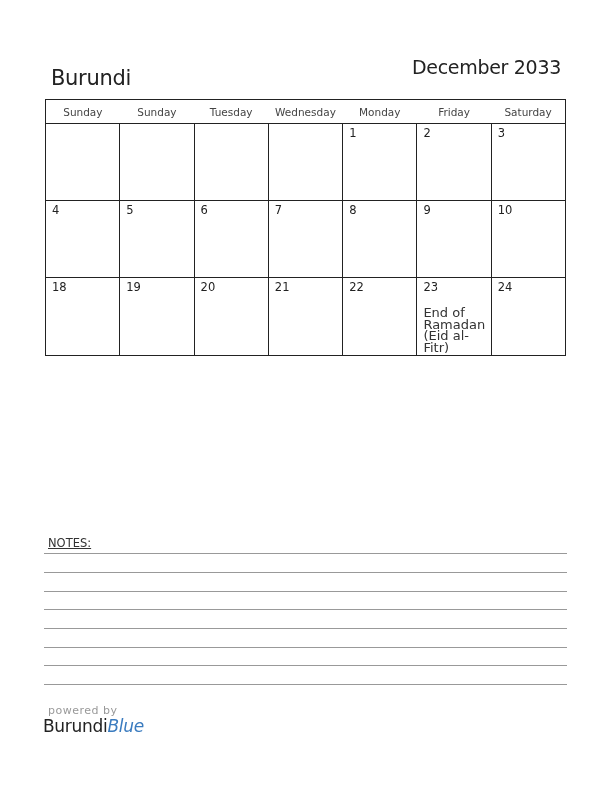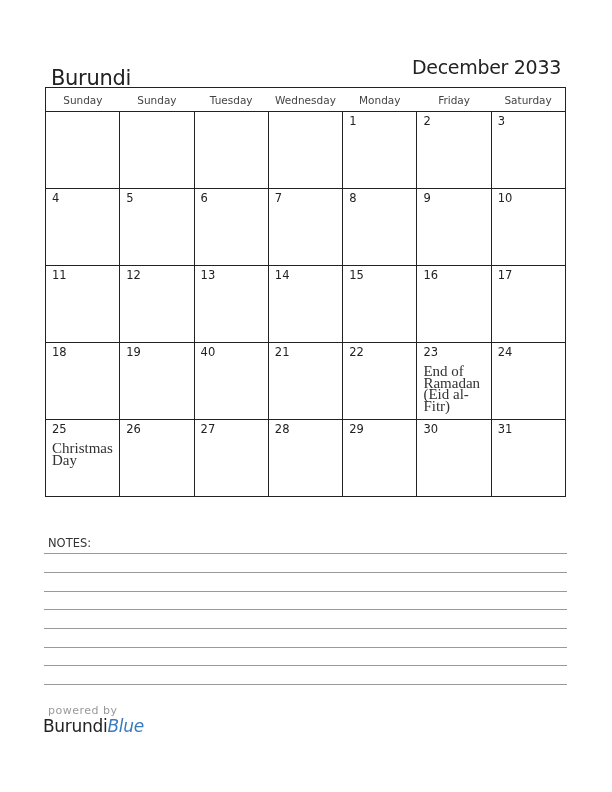--- a/index.html
+++ b/index.html
@@ -1,26 +1,26 @@
 <!DOCTYPE html>
 <html><head>
 <meta charset="utf-8">
 <style>
   html, body { margin:0; padding:0; background:#ffffff; }
   body { width:612px; height:792px; position:relative; font-family:"DejaVu Sans", sans-serif; color:#222; overflow:hidden; }
   .country { position:absolute; left:51px; top:66px; font-size:21px; color:#222; letter-spacing:-0.3px; }
   .month { position:absolute; right:51px; top:56px; font-size:19px; color:#222; letter-spacing:-0.3px;text-align:center; }
-  table.cal { position:absolute; left:45px; top:87px; width:521px; border-collapse:collapse; table-layout:fixed; }
+  table.cal { position:absolute; left:45px; top:99px; width:521px; border-collapse:collapse; table-layout:fixed; }
   table.cal th { height:23px; font-weight:normal; font-size:10.5px; color:#444; border-top:1.2px solid #222; border-bottom:1.2px solid #222; padding:0; text-align:center; }
   table.cal th:first-child { border-left:1.2px solid #222; }
   table.cal th:last-child { border-right:1.2px solid #222; }
   table.cal td { height:77px; border:1.2px solid #222; vertical-align:top; padding:2px 6px; box-sizing:border-box; }
   .dnum { font-size:11.5px; color:#222; display:block; line-height:14px; }
-  .hol { font-size:15px; color:#333; line-height:11.5px; display:block; margin-top:7px;font-family:Liberation Serif, serif; }
-  .notes-label { position:absolute; left:48px; top:536px; font-size:11.5px; color:#333; }
+  .hol { font-size:13px; color:#333; line-height:11.5px; display:block; margin-top:13px; }
+  .notes-label { position:absolute; left:48px; top:536px; font-size:11.5px; color:#333;text-decoration:underline; }
   .note-line { position:absolute; left:44px; width:523px; height:0; border-top:1.3px solid #999; }
   .powered { position:absolute; left:48px; top:704px; font-size:11px; color:#999; letter-spacing:0.5px; }
   .brand { position:absolute; left:43px; top:716px; font-size:17px; color:#222; letter-spacing:-0.3px; }
   .brand .blue { color:#3a7bbf;font-style:italic; }
 </style>
 </head>
 <body>
 
 <div class="country">Burundi</div>
 <div class="month">December 2033</div>
@@ -79,87 +79,40 @@
         </td>
       <td>
           <span class="dnum">9</span>
         </td>
       <td>
           <span class="dnum">10</span>
         </td>
     </tr>
     <tr>
       <td>
-          <span class="dnum">11</span>
-        </td>
-      <td>
-          <span class="dnum">12</span>
-        </td>
-      <td>
-          <span class="dnum">13</span>
-        </td>
-      <td>
-          <span class="dnum">14</span>
-        </td>
-      <td>
-          <span class="dnum">15</span>
-        </td>
-      <td>
-          <span class="dnum">16</span>
-        </td>
-      <td>
-          <span class="dnum">17</span>
-        </td>
-    </tr>
-    <tr>
-      <td>
           <span class="dnum">18</span>
         </td>
       <td>
           <span class="dnum">19</span>
         </td>
       <td>
-          <span class="dnum">40</span>
+          <span class="dnum">20</span>
         </td>
       <td>
           <span class="dnum">21</span>
         </td>
       <td>
           <span class="dnum">22</span>
         </td>
       <td>
           <span class="dnum">23</span>
           <span class="hol">End of Ramadan (Eid al-Fitr)</span>
         </td>
       <td>
           <span class="dnum">24</span>
-        </td>
-    </tr>
-    <tr>
-      <td>
-          <span class="dnum">25</span>
-          <span class="hol">Christmas Day</span>
-        </td>
-      <td>
-          <span class="dnum">26</span>
-        </td>
-      <td>
-          <span class="dnum">27</span>
-        </td>
-      <td>
-          <span class="dnum">28</span>
-        </td>
-      <td>
-          <span class="dnum">29</span>
-        </td>
-      <td>
-          <span class="dnum">30</span>
-        </td>
-      <td>
-          <span class="dnum">31</span>
         </td>
     </tr>
   </tbody>
 </table>
 
 <div class="notes-label">NOTES:</div>
 <div class="note-line" style="top:553px"></div>
 <div class="note-line" style="top:572px"></div>
 <div class="note-line" style="top:591px"></div>
 <div class="note-line" style="top:609px"></div>

